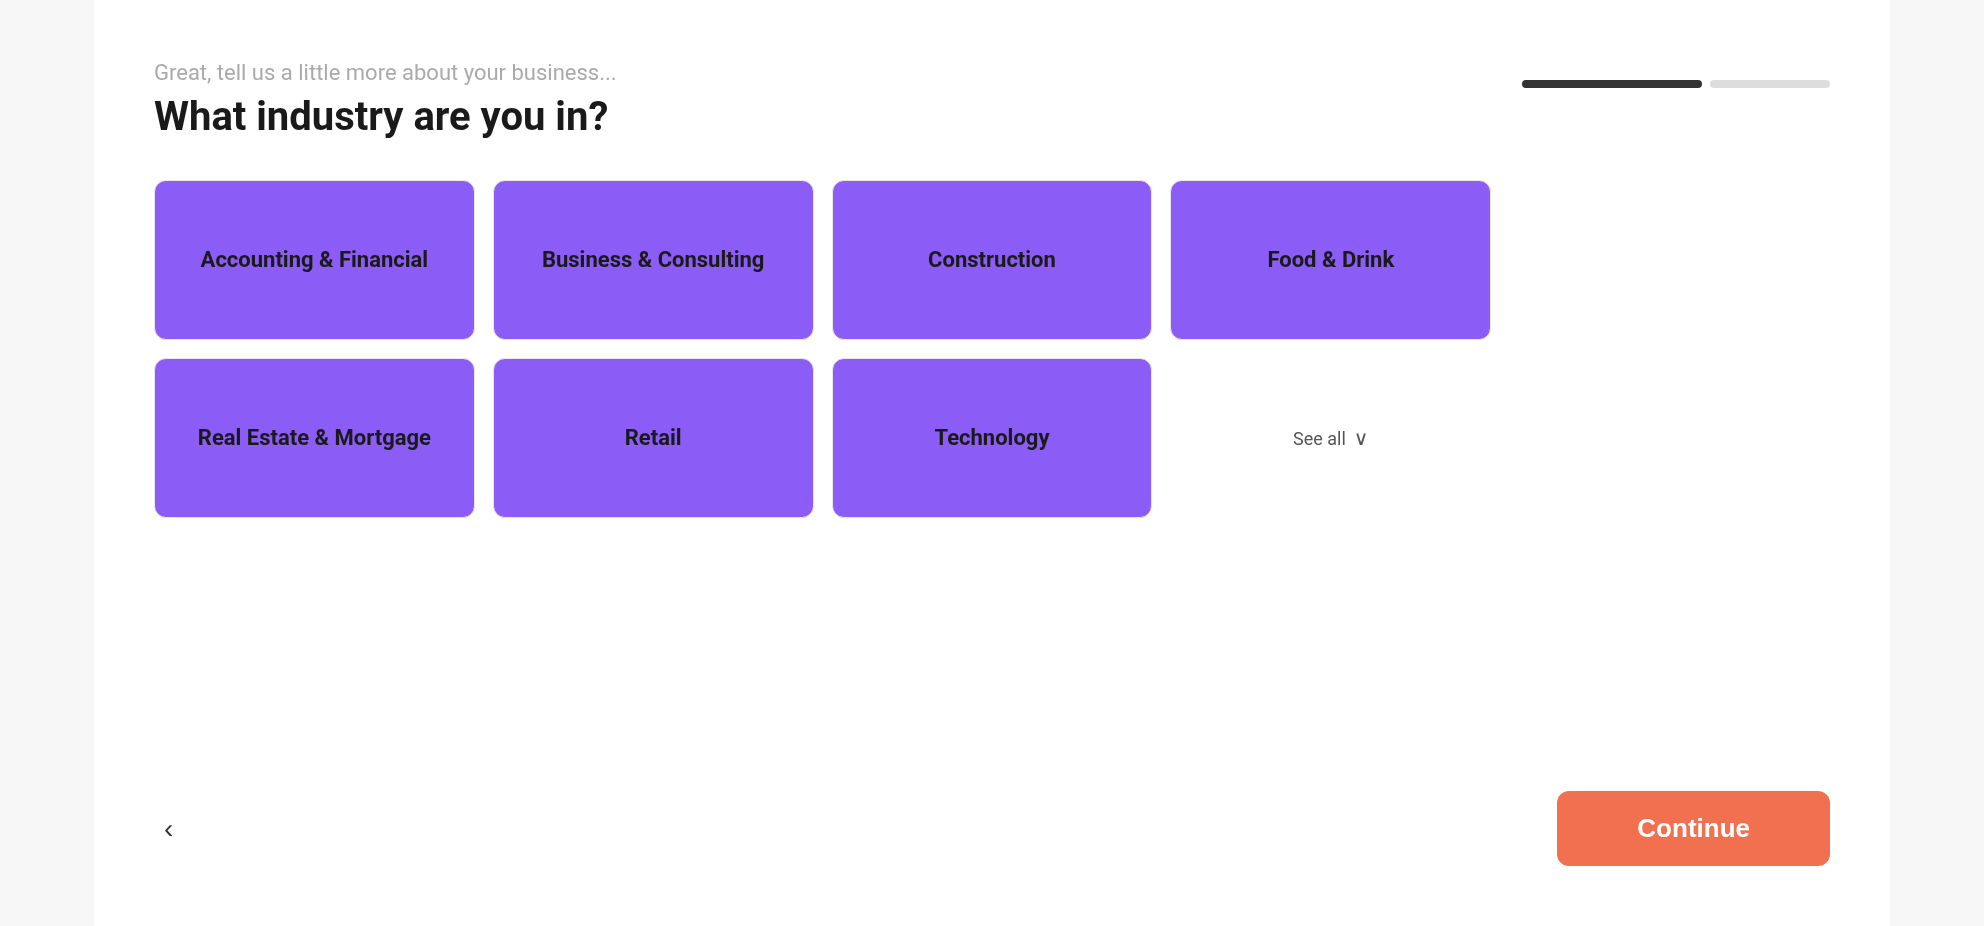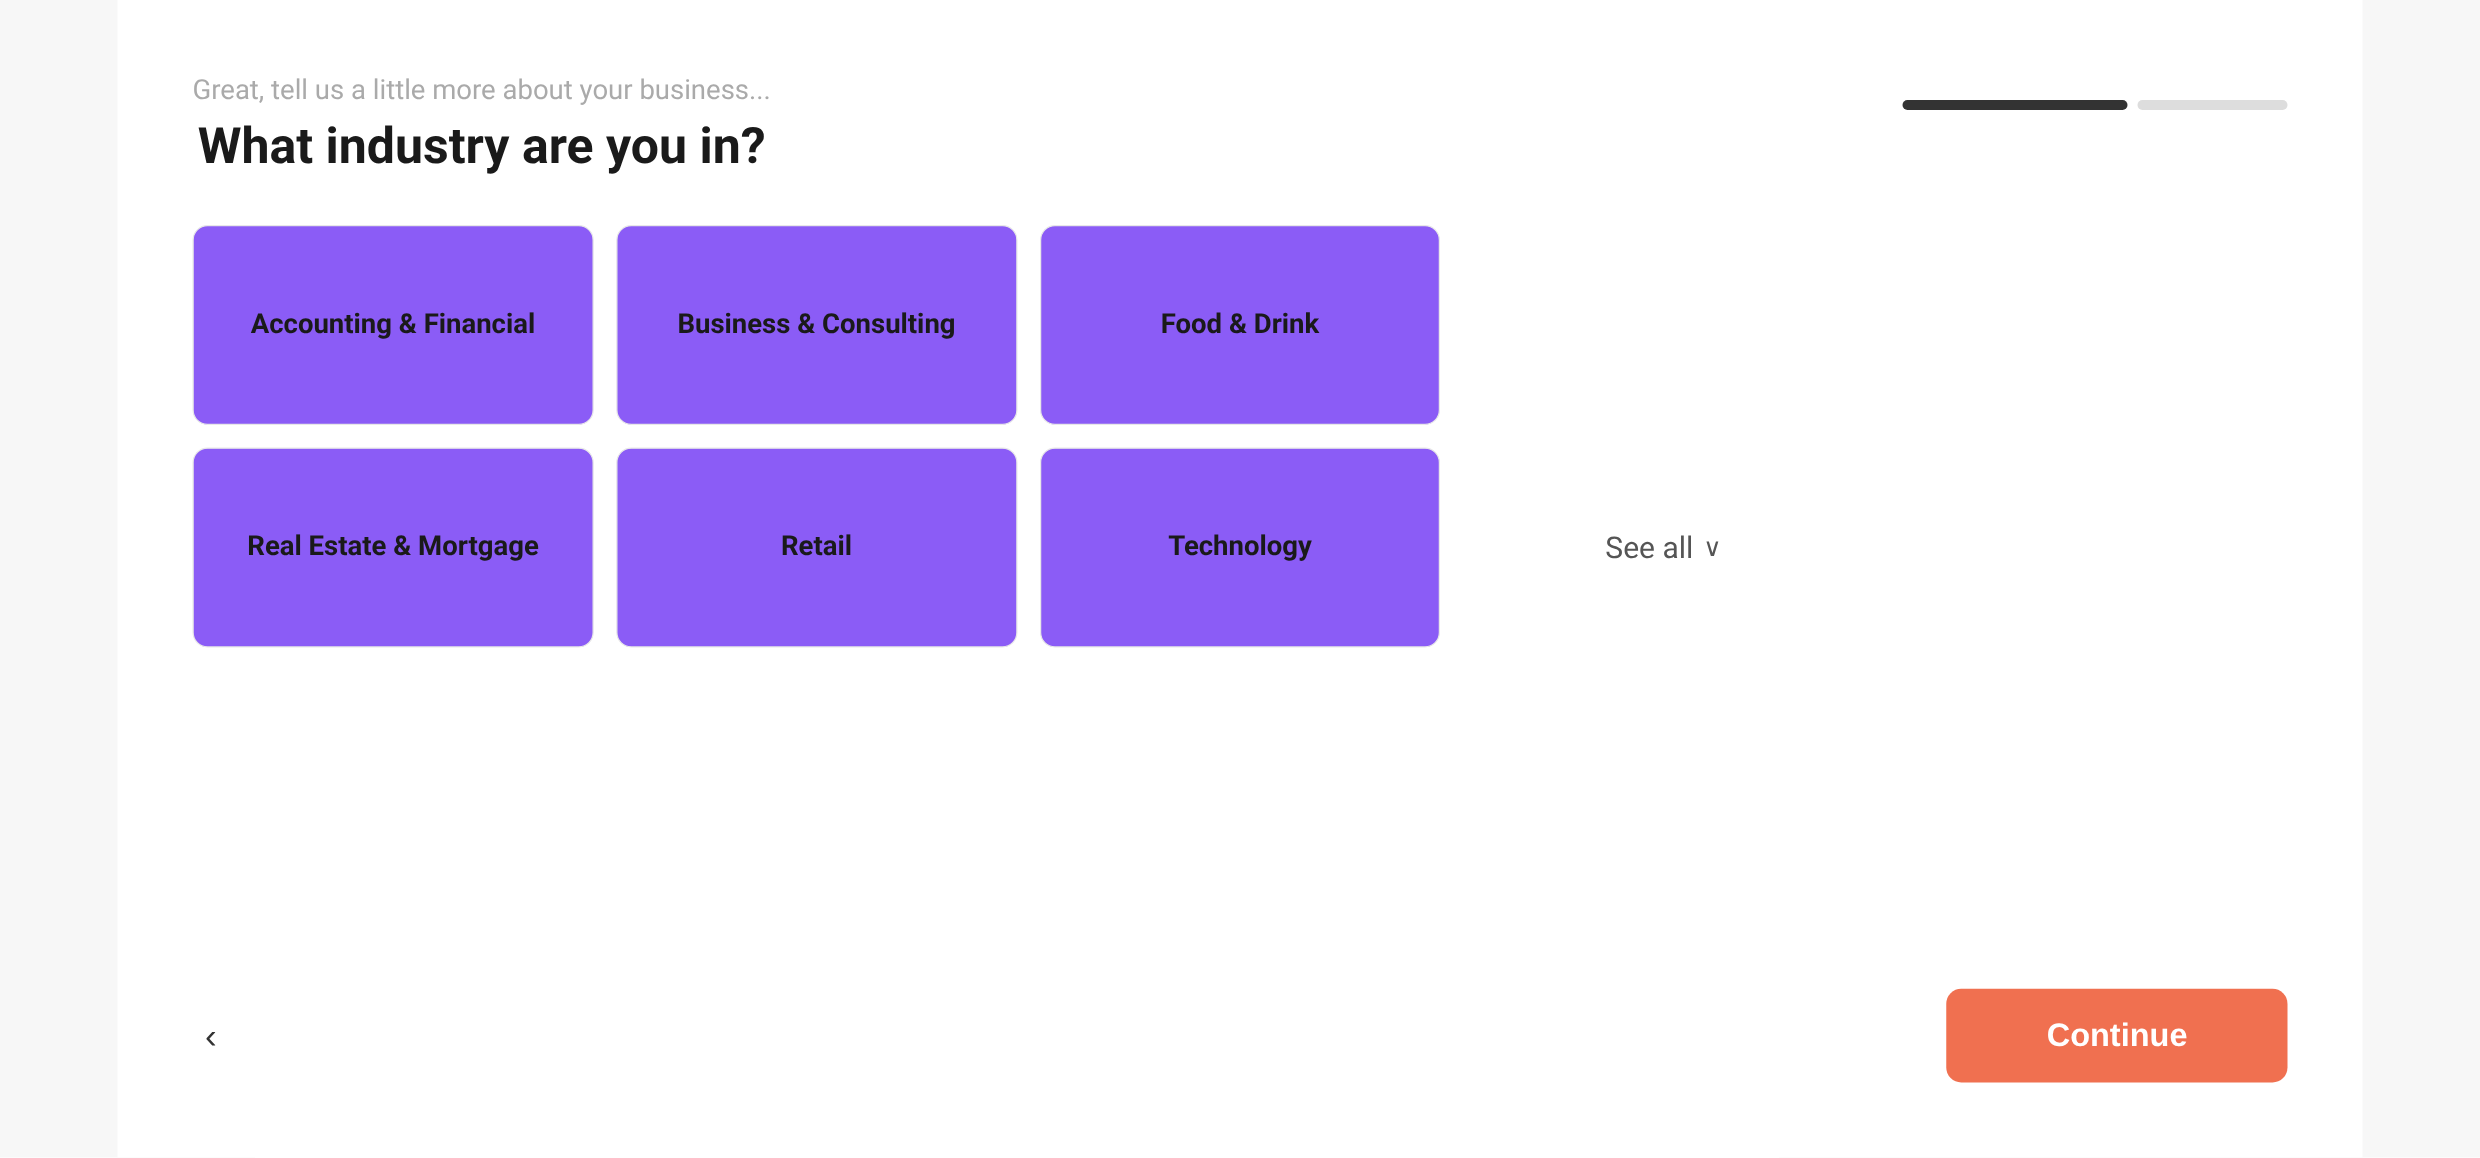--- a/index.html
+++ b/index.html
@@ -43,21 +43,20 @@
     .subtitle {
       font-size: 22px;
       color: #aaaaaa;
       font-weight: 400;
     }
 
     .main-title {
       font-size: 40px;
       font-weight: 700;
       color: #1a1a1a;
-      text-align: center;
     }
 
     .progress-bar-container {
       display: flex;
       align-items: center;
       gap: 8px;
       margin-top: 20px;
       align-self: flex-start;
     }
 
@@ -112,21 +111,21 @@
       border: none;
       display: flex;
       align-items: center;
       justify-content: center;
       cursor: pointer;
       min-height: 160px;
       gap: 8px;
     }
 
     .see-all-label {
-      font-size: 24px;
+      font-size: 18px;
       font-weight: 400;
       color: #555555;
     }
 
     .chevron-down {
       font-size: 20px;
       color: #555555;
     }
 
     .bottom-bar {
@@ -177,20 +176,23 @@
 
     <div class="industry-card">
           <span class="industry-card-label">Accounting &amp;
 Financial</span>
         </div>
         <div class="industry-card">
           <span class="industry-card-label">Business &amp;
 Consulting</span>
         </div>
         <div class="industry-card">
+          <span class="industry-card-label">Construction</span>
+        </div>
+        <div class="industry-card">
           <span class="industry-card-label">Food &amp; Drink</span>
         </div>
       </div>
     <div class="industry-grid">
 
         <div class="industry-card">
           <span class="industry-card-label">Real Estate &amp;
 Mortgage</span>
         </div>
         <div class="industry-card">

